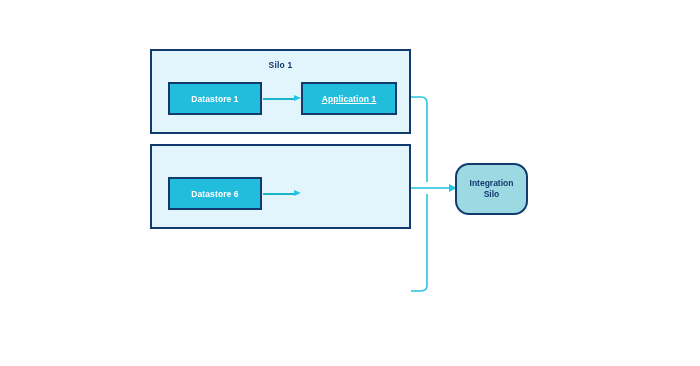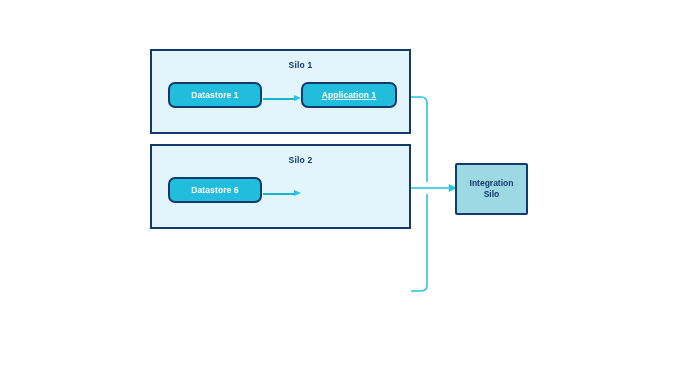--- a/index.html
+++ b/index.html
@@ -37,32 +37,31 @@
   .silo-label {
     position: absolute;
     top: 9px;
     left: 0;
     width: 100%;
     text-align: center;
     font-size: 8.5px;
     font-weight: bold;
     color: #123a6d;
     letter-spacing: 0.2px;
-    padding-left: 20px;
   }
 
   
   .node {
     position: absolute;
     top: 31px;
-    height: 26px;
+    height: 33px;
     box-sizing: border-box;
     background: #22bcdc;
     border: 2px solid #123a6d;
-    border-radius: 7px;
+    border-radius: 0;
     display: flex;
     align-items: center;
     justify-content: center;
     color: #ffffff;
     font-size: 8.5px;
     font-weight: bold;
     letter-spacing: 0.1px;
   }
   .node.datastore { left: 16px;  width: 94px; }
   .node.application { left: 149px; width: 96px; text-decoration: underline; }
@@ -106,21 +105,21 @@
   
   #integration-hell {
     position: absolute;
     left: 455px;
     top: 163px;
     width: 73px;
     height: 52px;
     box-sizing: border-box;
     background: #9cd9e2;
     border: 2px solid #123a6d;
-    border-radius: 2px;
+    border-radius: 14px;
     display: flex;
     flex-direction: column;
     align-items: center;
     justify-content: center;
     color: #123a6d;
     font-size: 8.5px;
     font-weight: bold;
     line-height: 1.35;
     text-align: center;
   }
@@ -134,21 +133,20 @@
     <div class="silo-label">Silo 1</div>
     <div class="node datastore">Datastore 1</div>
     <div class="inner-arrow">
       <div class="shaft"></div>
       <div class="head"></div>
     </div>
     <div class="node application">Application 1</div>
   </div>
 
   <div class="silo" id="silo-1">
-    <div class="silo-label">Silo 2</div>
     <div class="node datastore">Datastore 6</div>
     <div class="inner-arrow">
       <div class="shaft"></div>
       <div class="head"></div>
     </div>
   </div>
 
 
   <svg class="bus-svg" viewBox="0 0 60 220">
 

